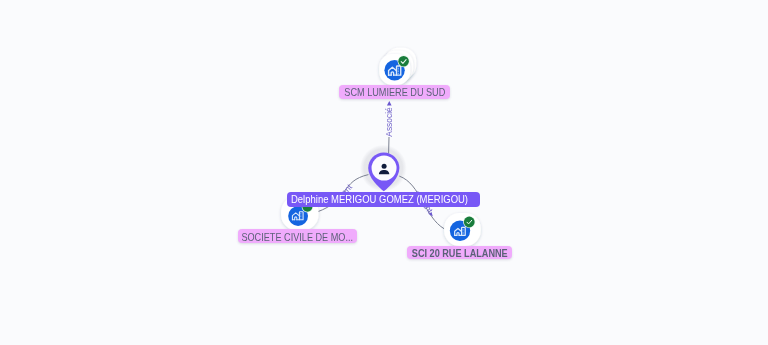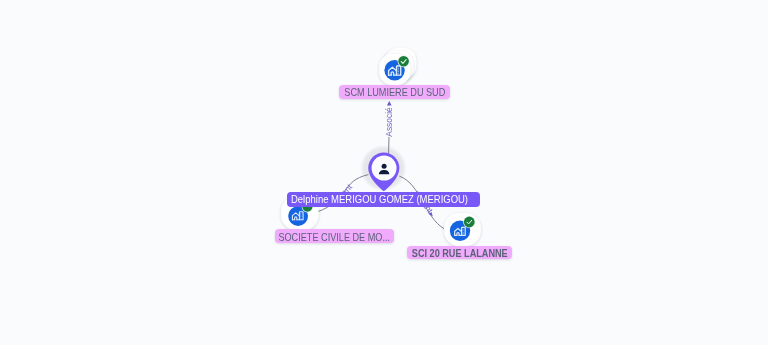--- a/index.html
+++ b/index.html
@@ -116,21 +116,21 @@
         <g fill="#dce9fb">
           <rect x="17.1" y="8.4" width="1.45" height="1.45" rx="0.3"></rect>
           <rect x="17.1" y="11.1" width="1.45" height="1.45" rx="0.3"></rect>
           <rect x="17.1" y="13.8" width="1.45" height="1.45" rx="0.3"></rect>
           <rect x="17.1" y="16.5" width="1.45" height="1.45" rx="0.3"></rect>
         </g>
       </g>
       <circle cx="307.4" cy="206.6" r="5.8" fill="#e9f7ee"></circle>
       <circle cx="307.4" cy="206.6" r="5.1" fill="#1a7d3c"></circle>
     </svg>
-    <div class="lbl" style="left:237.5px;top:229.2px;width:119.3px;height:14.2px;margin-left:37px;">
+    <div class="lbl" style="left:237.5px;top:229.2px;width:119.3px;height:14.2px;">
       <span>SOCIETE CIVILE DE MO...</span>
     </div>
   </div>
 
   <div class="node">
     <svg class="layer" width="768" height="345" viewBox="0 0 768 345">
       <g filter="url(#cardshadow)">
         <rect fill="#ffffff" x="444.1" y="213.1" width="36.7" height="32.9" rx="15.4"></rect>
       </g>
       <circle cx="460" cy="230.8" r="10.2" fill="#1565e0"></circle>

